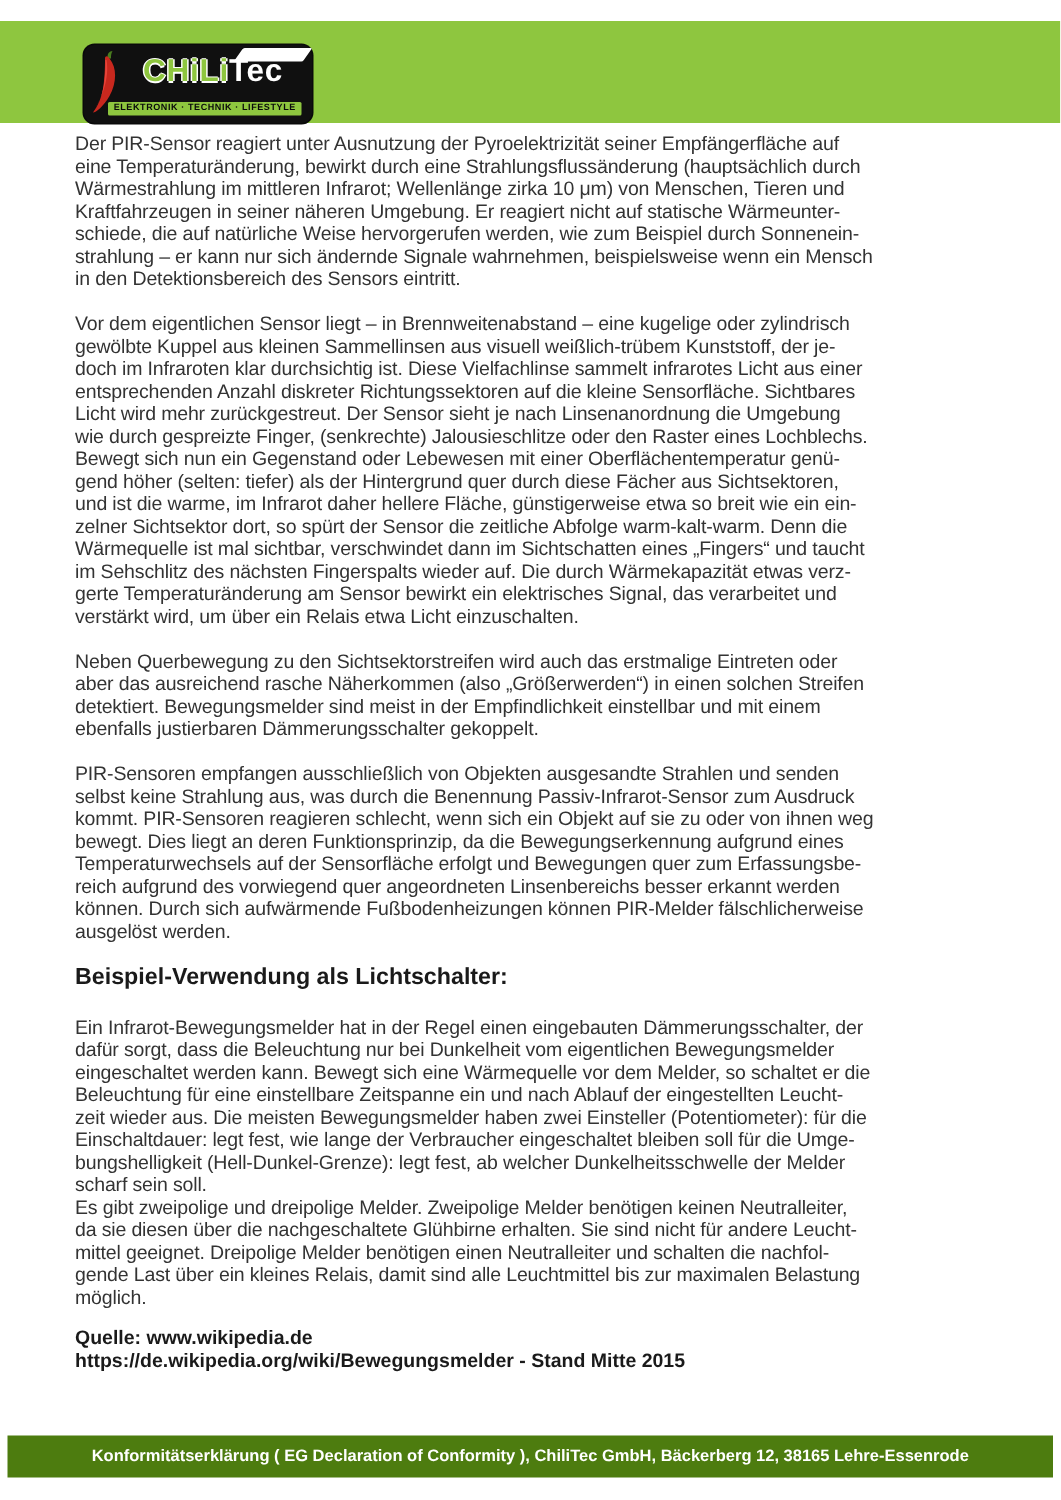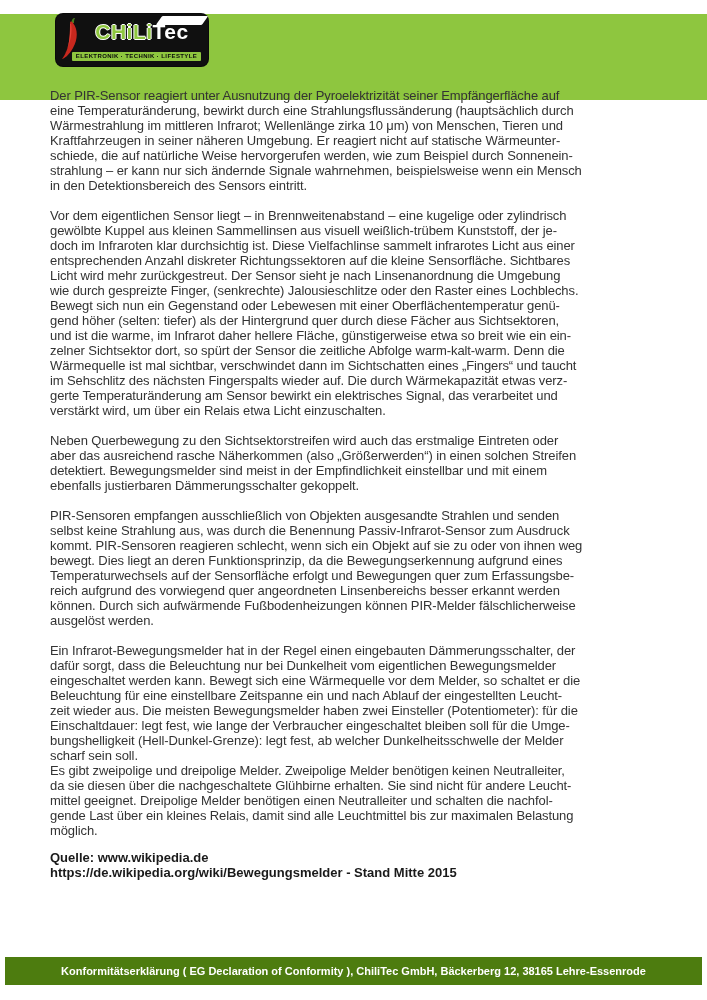--- a/index.html
+++ b/index.html
@@ -1,22 +1,22 @@
 <!DOCTYPE html>
 <html lang="de"><head>
 <meta charset="utf-8">
 <style>
   html,body{margin:0;padding:0;background:#fff;}
   body{width:707px;height:1000px;font-family:"Liberation Sans",sans-serif;}
   .page{position:relative;width:707px;height:1000px;background:#ffffff;overflow:hidden;}
 
   
   .header-band{
-    position:absolute;top:14px;left:0;right:0;height:86px;
-    background:#8ec63f;display:flex;align-items:flex-start;gap:20px;
+    position:absolute;top:14px;left:0;right:0;height:68px;
+    background:#8ec63f;display:flex;align-items:flex-end;gap:20px;
   }
   .logo-box{
     position:relative;margin-left:56px;width:152px;height:52px;
     background:#101010;border-radius:7px;flex:0 0 auto;
     box-shadow:0 0 0 1px #0a0a0a;
   }
   .logo-swoosh{
     position:absolute;top:2px;right:3px;width:46px;height:9px;
     background:#ffffff;transform:skewX(-35deg);border-radius:1px;
   }
@@ -116,20 +116,21 @@
 detektiert. Bewegungsmelder sind meist in der Empfindlichkeit einstellbar und mit einem
 ebenfalls justierbaren Dämmerungsschalter gekoppelt.</div>
     <div class="para">PIR-Sensoren empfangen ausschließlich von Objekten ausgesandte Strahlen und senden
 selbst keine Strahlung aus, was durch die Benennung Passiv-Infrarot-Sensor zum Ausdruck
 kommt. PIR-Sensoren reagieren schlecht, wenn sich ein Objekt auf sie zu oder von ihnen weg
 bewegt. Dies liegt an deren Funktionsprinzip, da die Bewegungserkennung aufgrund eines
 Temperaturwechsels auf der Sensorfläche erfolgt und Bewegungen quer zum Erfassungsbe-
 reich aufgrund des vorwiegend quer angeordneten Linsenbereichs besser erkannt werden
 können. Durch sich aufwärmende Fußbodenheizungen können PIR-Melder fälschlicherweise
 ausgelöst werden.</div>
+    <div class="section-heading second">Beispiel-Verwendung als Lichtschalter:</div>
     <div class="para joined">Ein Infrarot-Bewegungsmelder hat in der Regel einen eingebauten Dämmerungsschalter, der
 dafür sorgt, dass die Beleuchtung nur bei Dunkelheit vom eigentlichen Bewegungsmelder
 eingeschaltet werden kann. Bewegt sich eine Wärmequelle vor dem Melder, so schaltet er die
 Beleuchtung für eine einstellbare Zeitspanne ein und nach Ablauf der eingestellten Leucht-
 zeit wieder aus. Die meisten Bewegungsmelder haben zwei Einsteller (Potentiometer): für die
 Einschaltdauer: legt fest, wie lange der Verbraucher eingeschaltet bleiben soll für die Umge-
 bungshelligkeit (Hell-Dunkel-Grenze): legt fest, ab welcher Dunkelheitsschwelle der Melder
 scharf sein soll.</div>
     <div class="para joined">Es gibt zweipolige und dreipolige Melder. Zweipolige Melder benötigen keinen Neutralleiter,
 da sie diesen über die nachgeschaltete Glühbirne erhalten. Sie sind nicht für andere Leucht-

